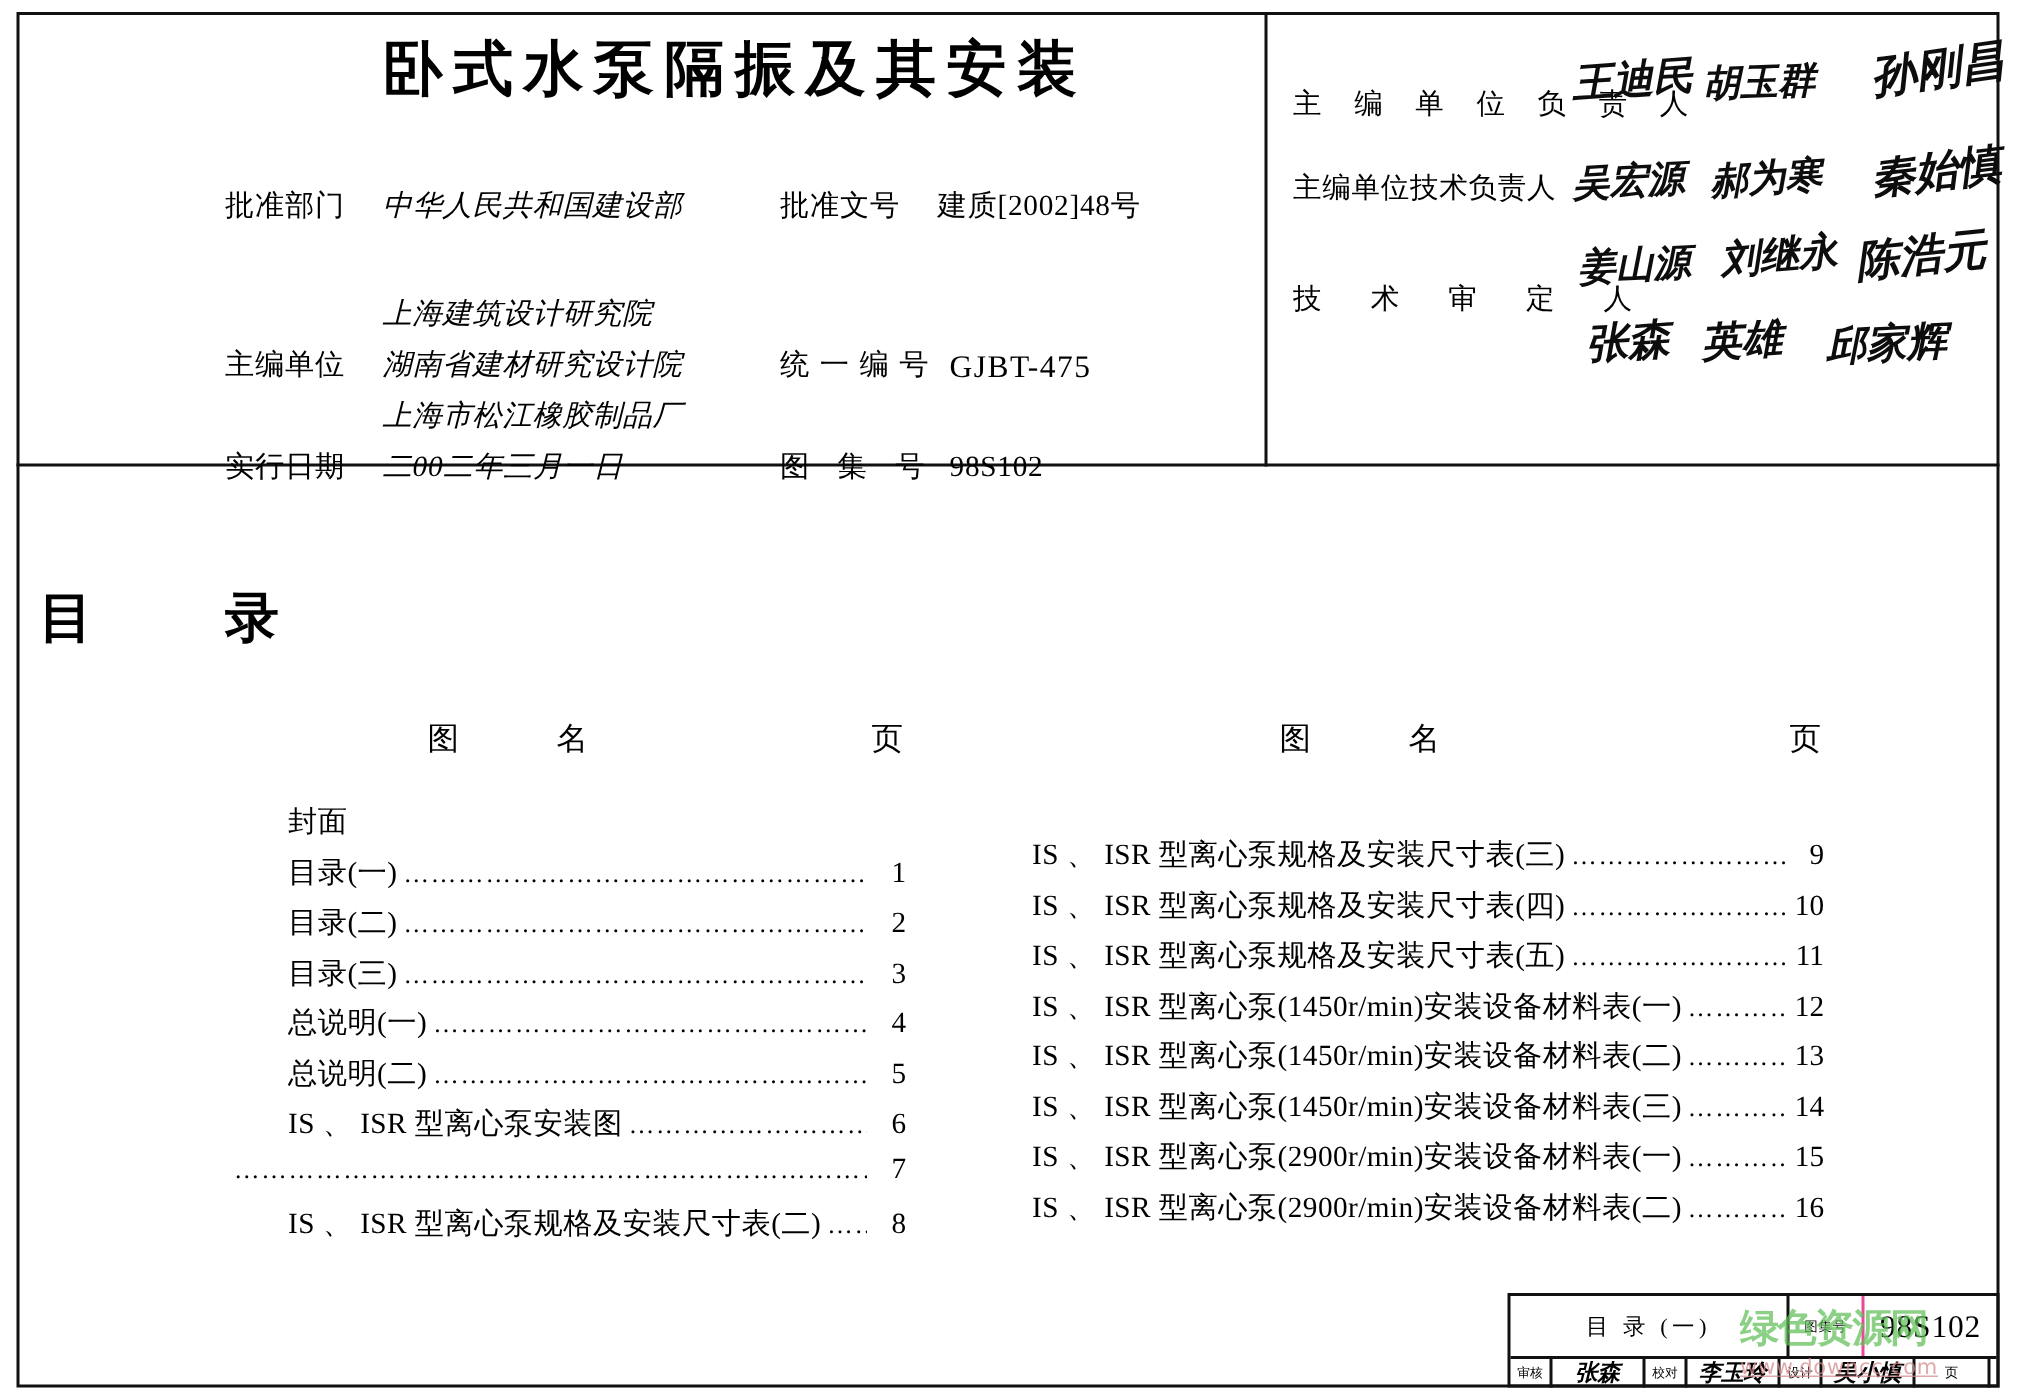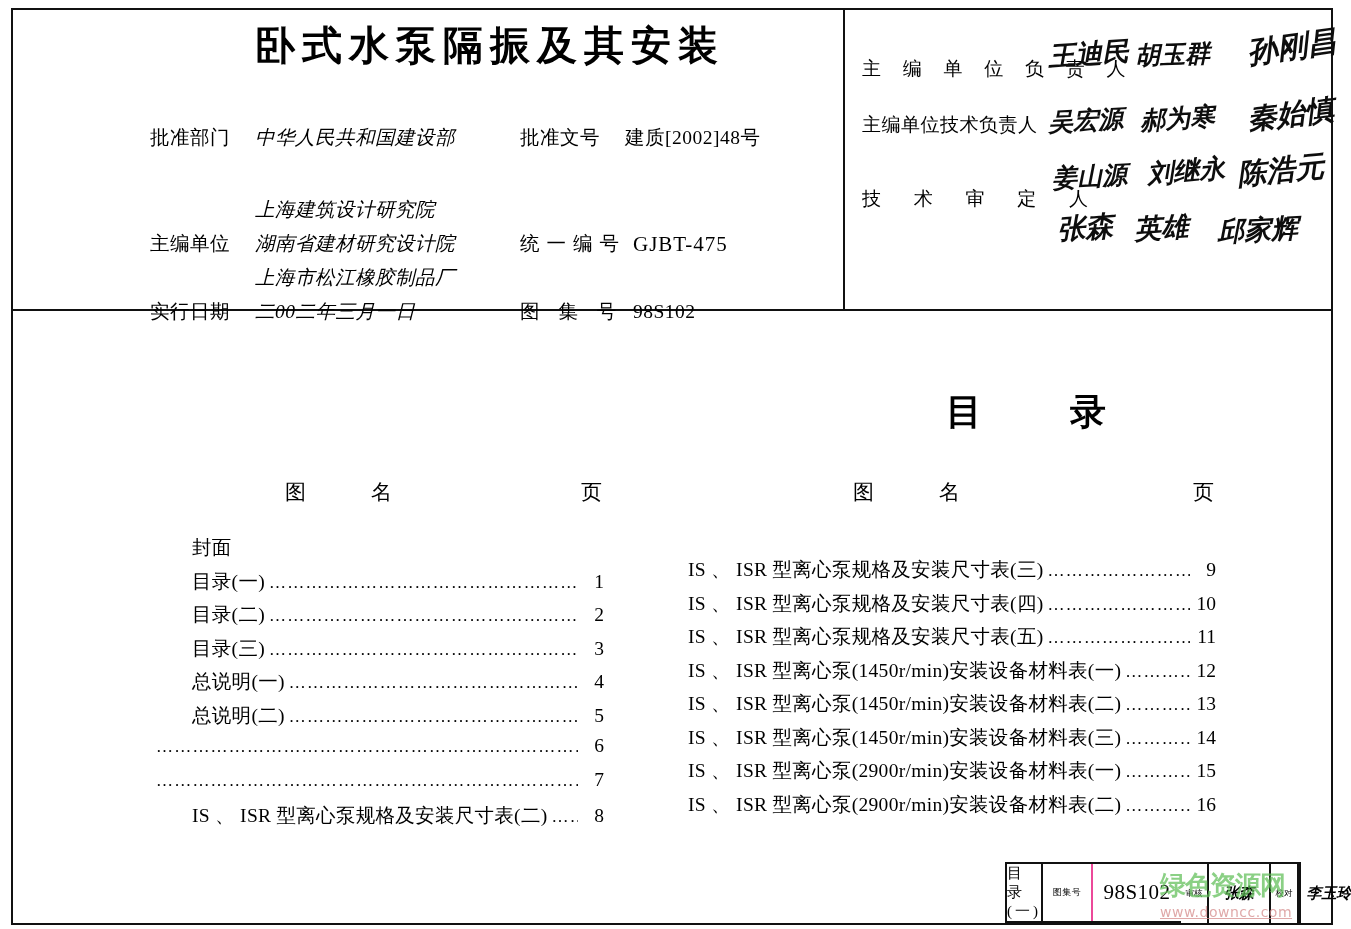--- a/index.html
+++ b/index.html
@@ -143,21 +143,21 @@
     white-space: nowrap;
     line-height: 1;
   }
 
   
   .toc-title {
     position: absolute;
     left: 0;
     top: 388px;
     width: 1132px;
-    text-align: right;
+    text-align: left;
     font-size: 36px;
     font-weight: bold;
     letter-spacing: 26px;
     text-indent: 26px;
   }
 
   .toc-col {
     position: absolute;
     font-size: 19.5px;
   }
@@ -213,26 +213,26 @@
     min-width: 26px;
     text-align: right;
     font-family: "Liberation Serif", "DejaVu Serif", serif;
   }
 
   
   .title-block {
     position: absolute;
     left: 1005px;
     top: 862px;
-    width: 296px;
+    width: 328px;
     height: 63px;
     box-sizing: border-box;
     border: 2px solid #111;
     display: flex;
-    flex-direction: row;
+    flex-direction: column;
   }
   .tb-main {
     display: flex;
     flex: 0 0 40px;
     border-bottom: 2px solid #111;
   }
   .tb-name {
     flex: 1 1 auto;
     display: flex;
     align-items: center;
@@ -441,20 +441,21 @@
           <span class="toc-label">总说明(一)</span>
           <span class="toc-dots">………………………………………………………………………………………</span>
           <span class="toc-page">4</span>
         </div>
         <div class="toc-item">
           <span class="toc-label">总说明(二)</span>
           <span class="toc-dots">………………………………………………………………………………………</span>
           <span class="toc-page">5</span>
         </div>
         <div class="toc-item">
+          <span class="toc-label">IS 、 ISR 型离心泵安装图</span>
           <span class="toc-dots">………………………………………………………………………………………</span>
           <span class="toc-page">6</span>
         </div>
         <div class="toc-item">
           <span class="toc-dots">………………………………………………………………………………………</span>
           <span class="toc-page">7</span>
         </div>
         <div class="toc-item">
           <span class="toc-label">IS 、 ISR 型离心泵规格及安装尺寸表(二)</span>
           <span class="toc-dots">………………………………………………………………………………………</span>

